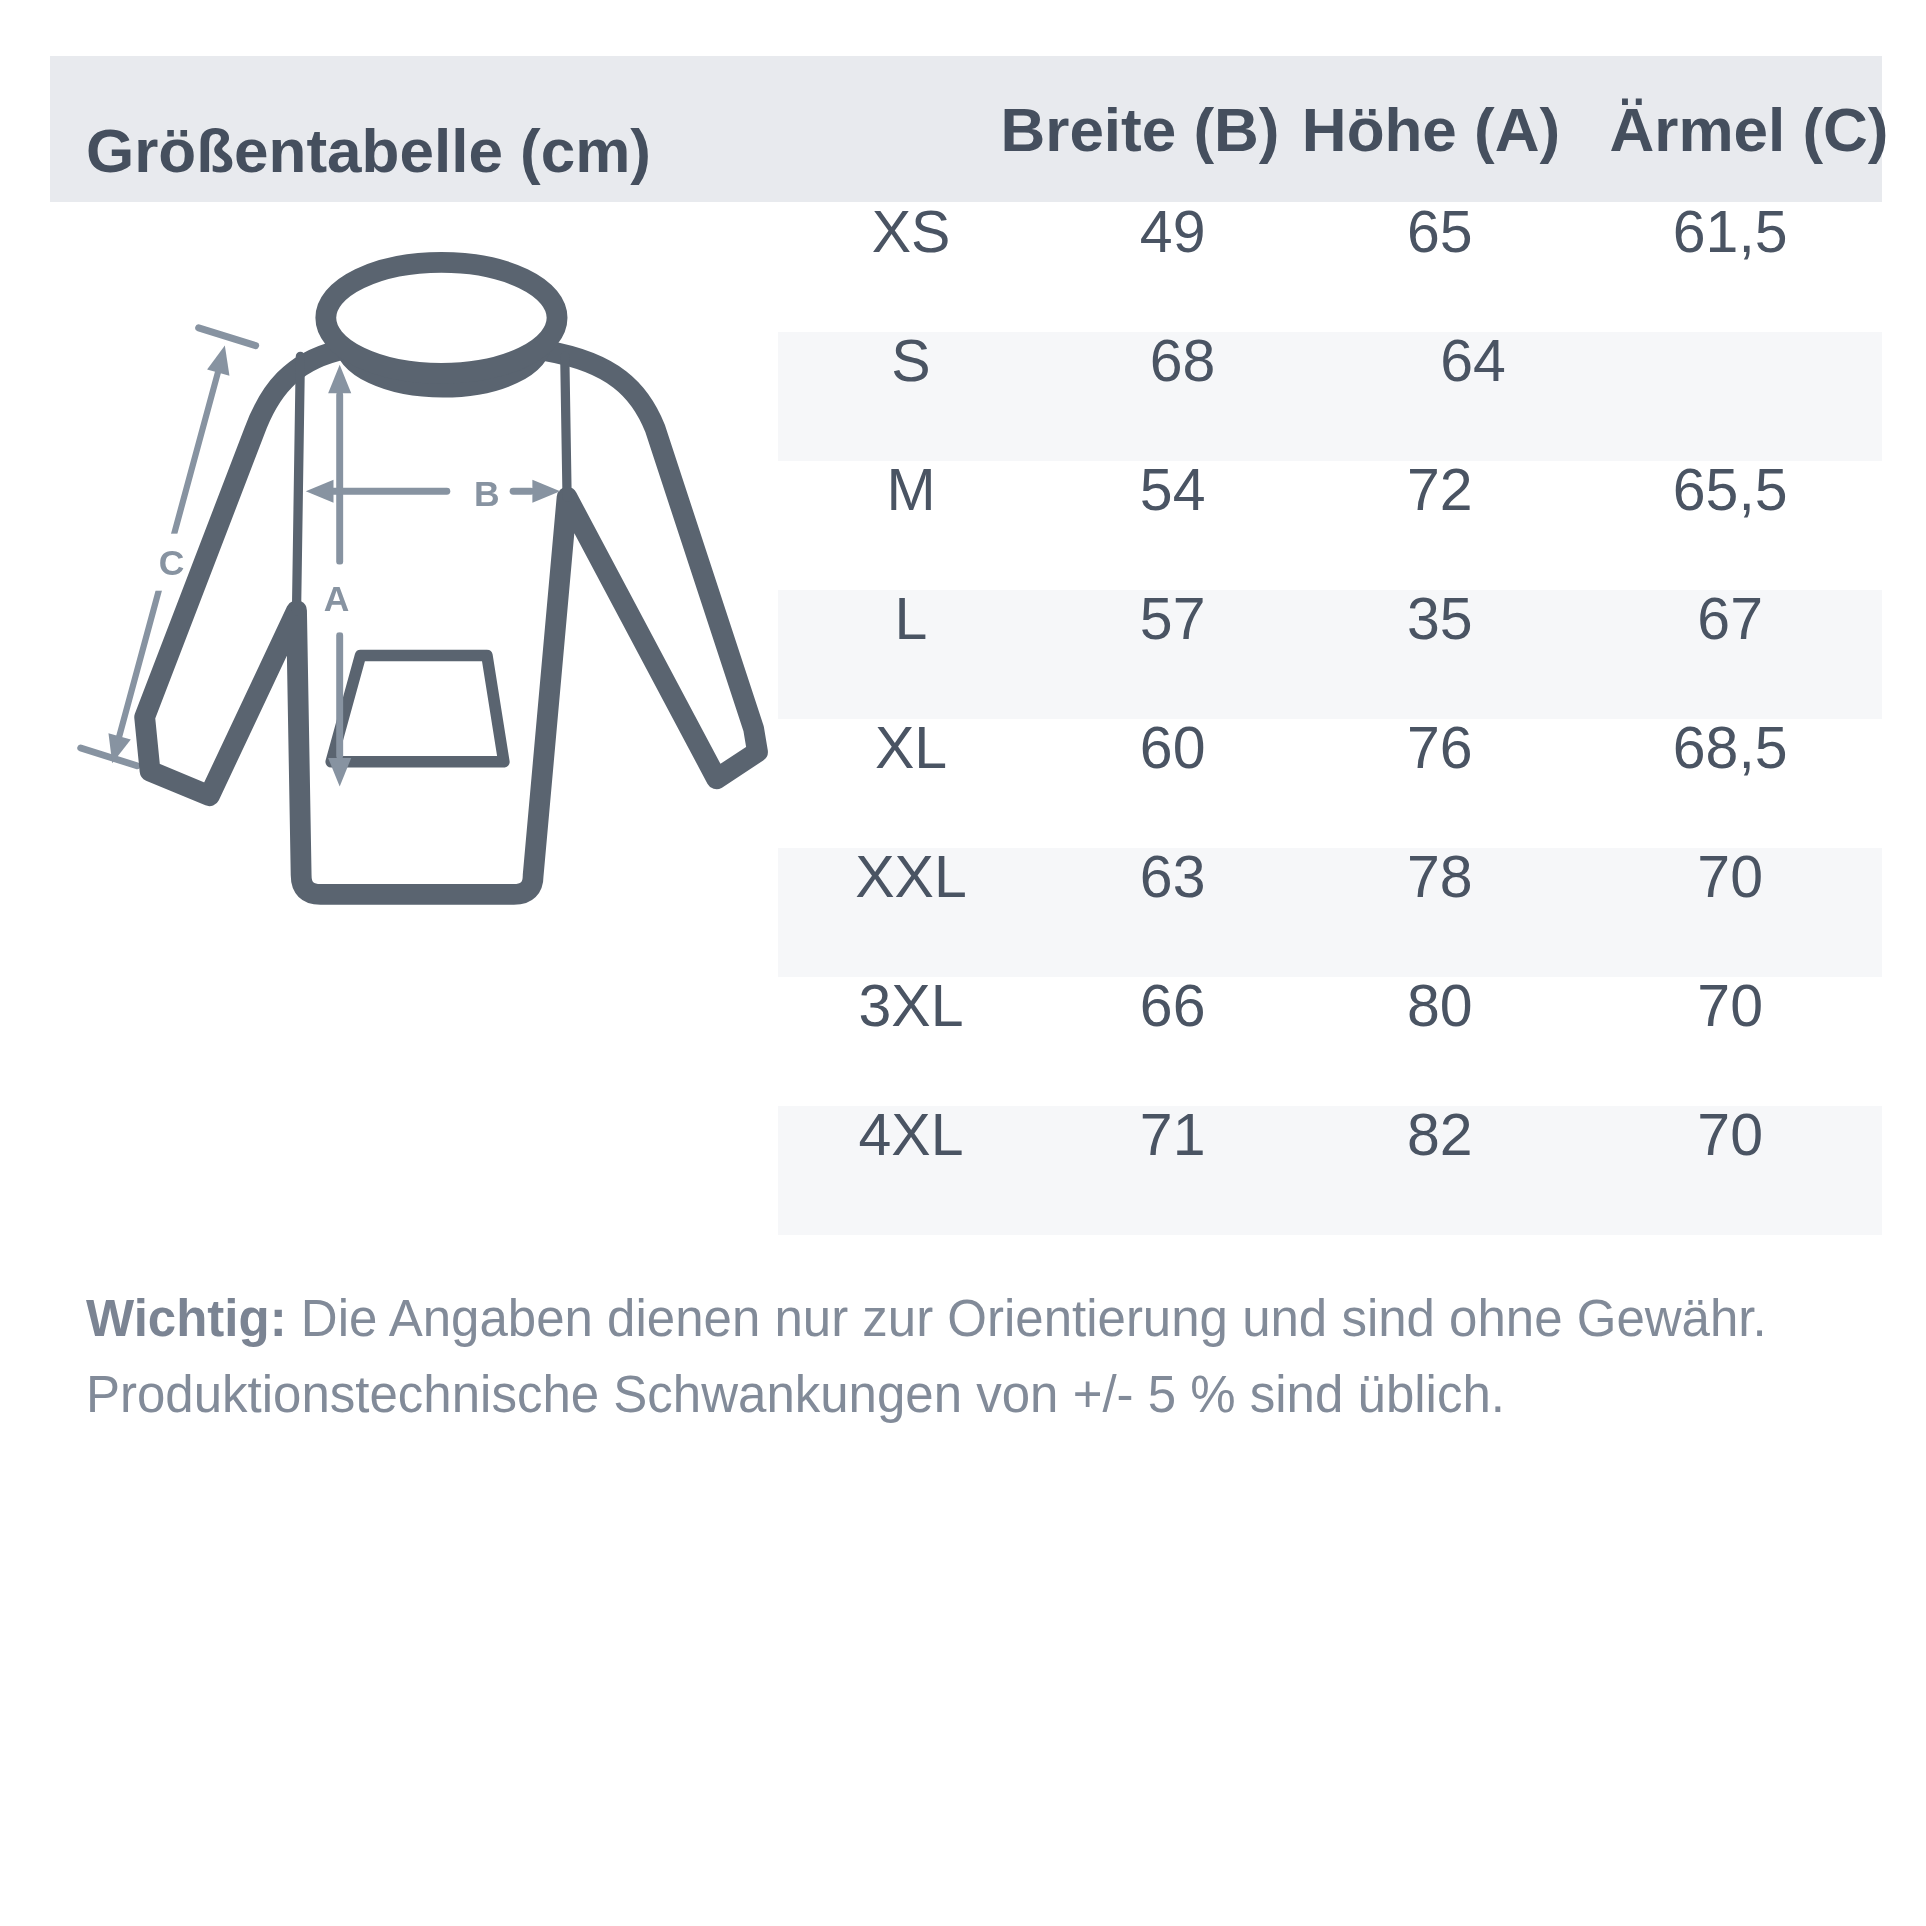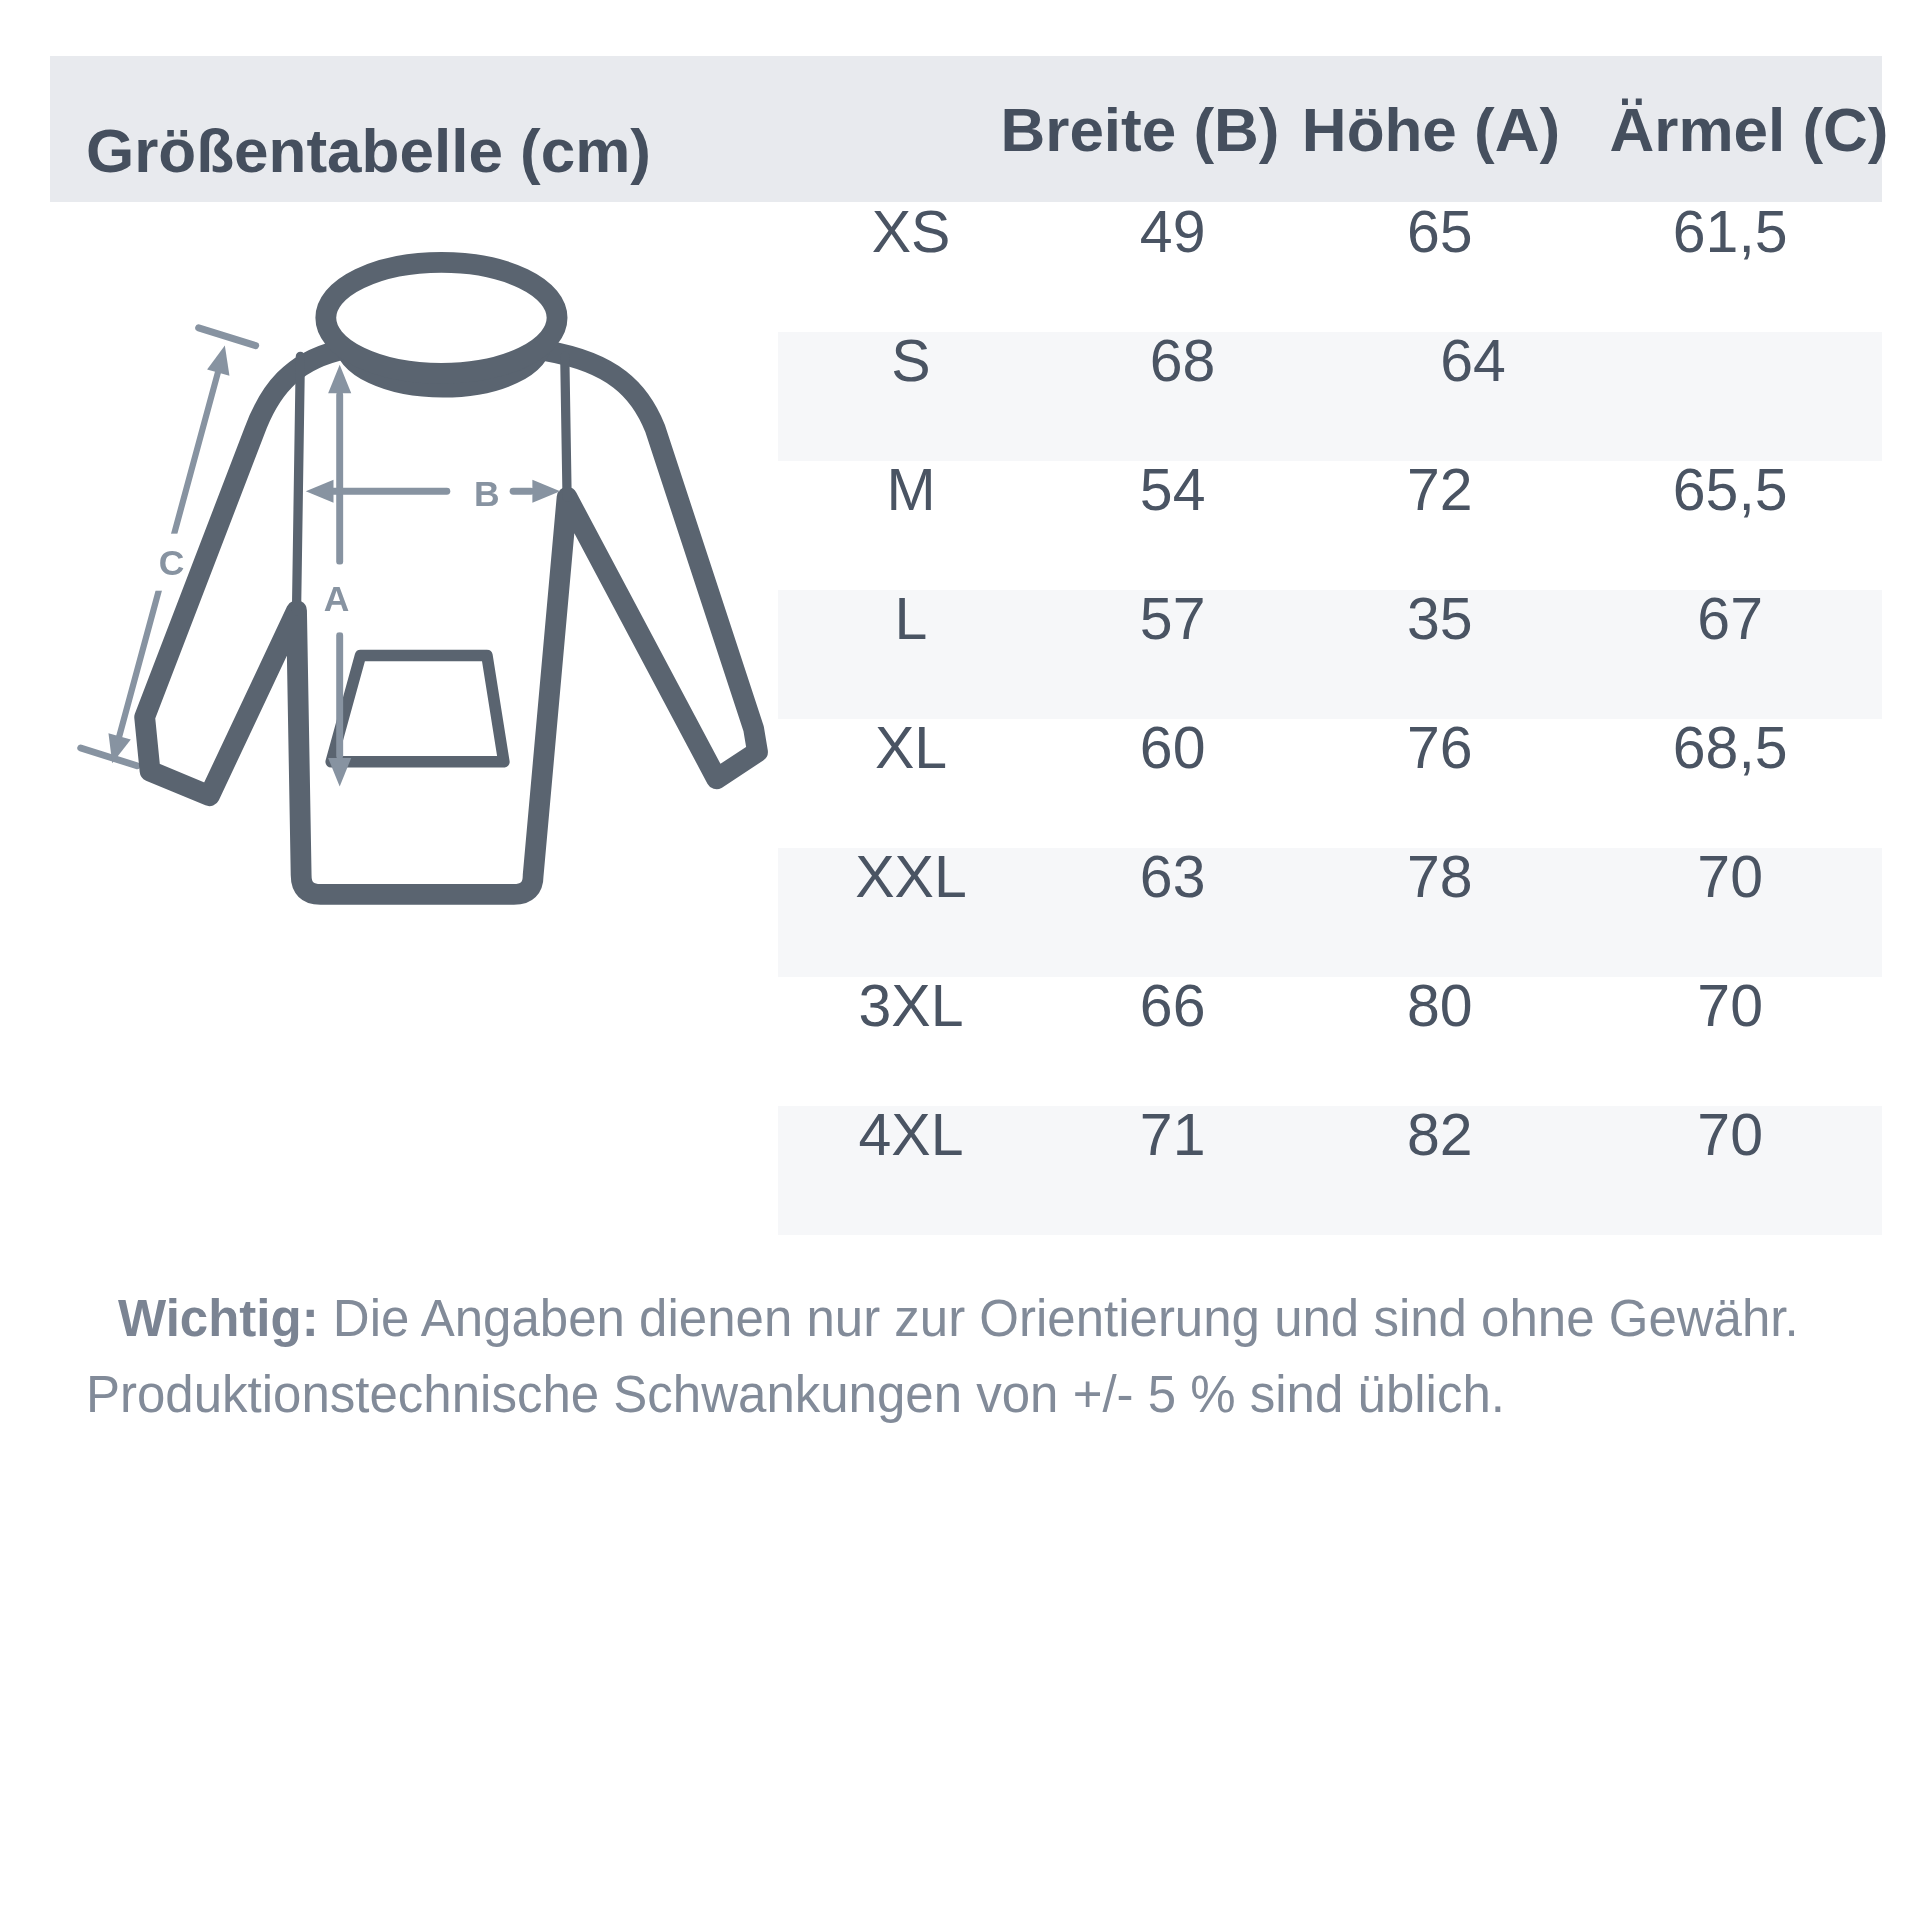--- a/index.html
+++ b/index.html
@@ -38,21 +38,21 @@
   .cell.breite{width:23.3%;}
   .cell.hoehe{width:25.1%;}
   .cell.aermel{width:27.5%;}
   
   .hoodie-wrap{position:absolute;left:46px;top:216px;width:740px;height:771px;}
   
   .disclaimer{
     position:absolute;left:86px;top:1281px;width:1795px;
     font-size:51px;line-height:76px;color:#828b99;
   }
-  .disclaimer .bold{font-weight:700;color:#7b8493;margin-left:32px;}
+  .disclaimer .bold{font-weight:700;color:#7b8493;}
 </style>
 </head>
 <body>
 
 <div class="canvas">
 
   <div class="header-band">
     <div class="title">Größentabelle (cm)</div>
     <div class="col-head c1">Breite (B)</div>
     <div class="col-head c2">Höhe (A)</div>

